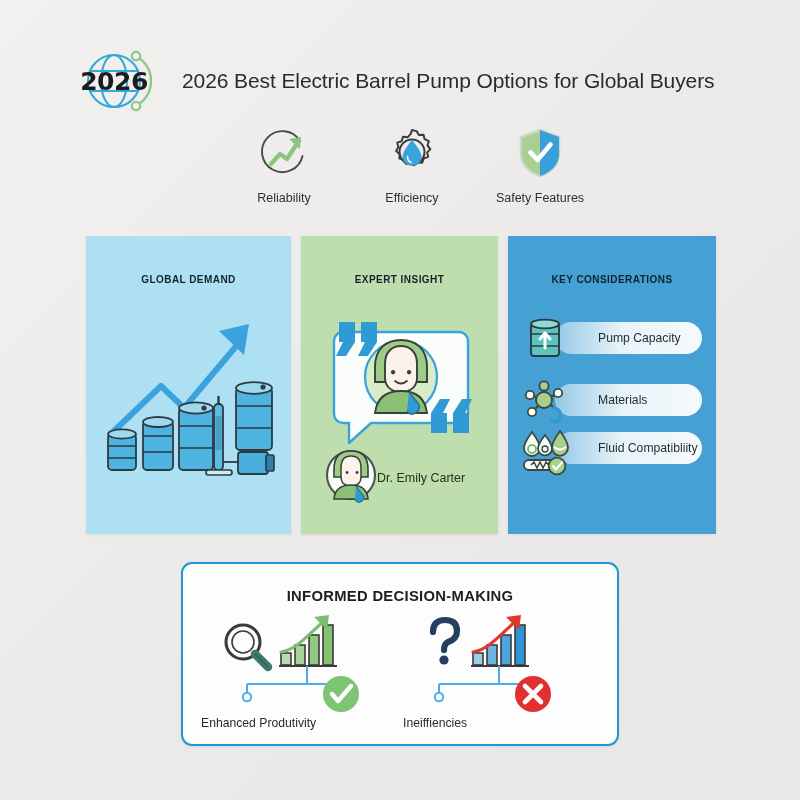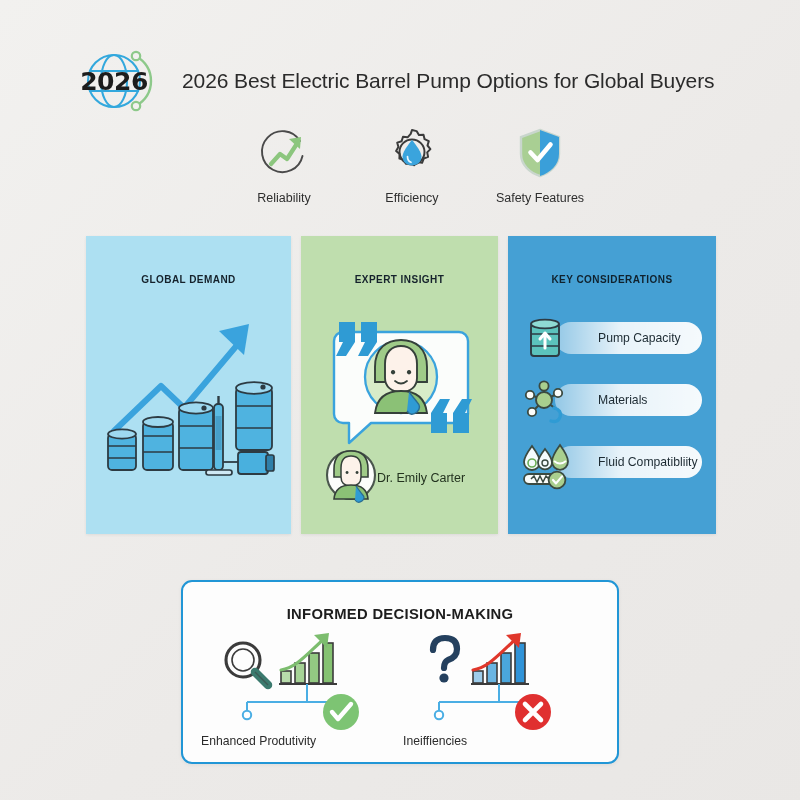--- a/index.html
+++ b/index.html
@@ -147,27 +147,27 @@
     top: 0;
     height: 32px;
     line-height: 32px;
     font-size: 12.2px;
     color: #1d2b33;
     white-space: nowrap;
   }
   .kc-icon { position: absolute; left: 0; top: -6px; }
   #kc-0 { top: 86px; }
   #kc-1 { top: 148px; }
-  #kc-2 { top: 210px; }
+  #kc-2 { top: 196px; }
 
   
   #bottom-card {
     position: absolute;
     left: 181px;
-    top: 580px;
+    top: 562px;
     width: 434px;
     height: 180px;
     background: #fdfdfd;
     border: 2px solid #2196d6;
     border-radius: 11px;
     box-shadow: 0 1px 4px rgba(0,0,0,0.06);
   }
   .card-title {
     position: absolute;
     left: 0; right: 0;

